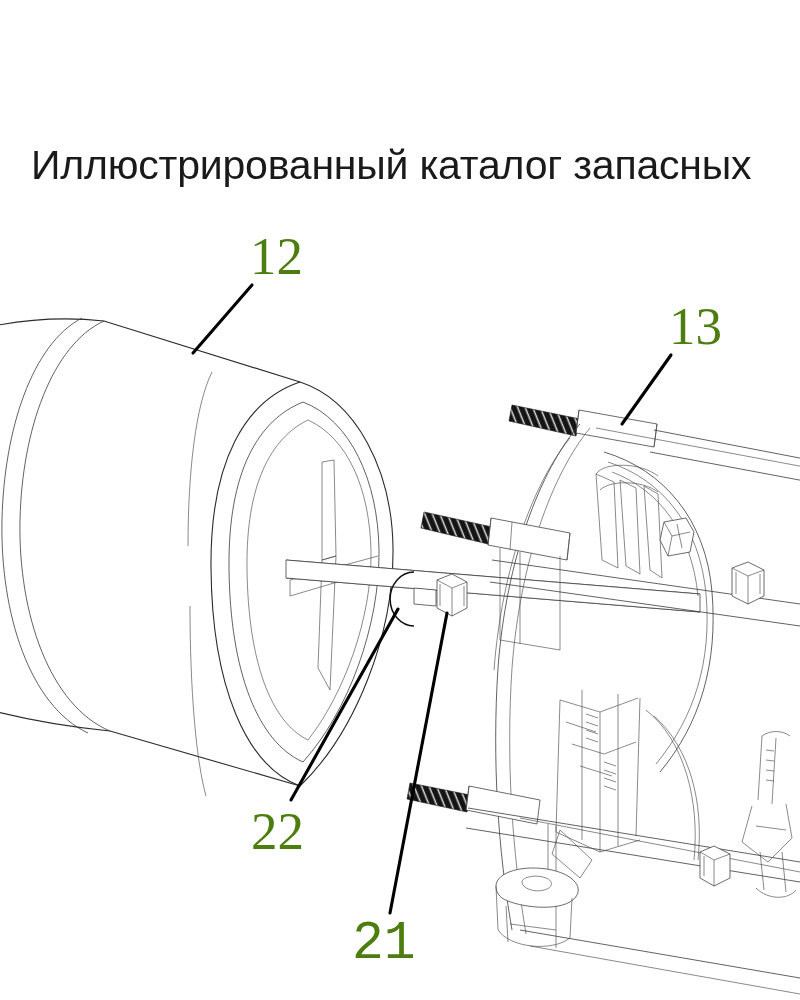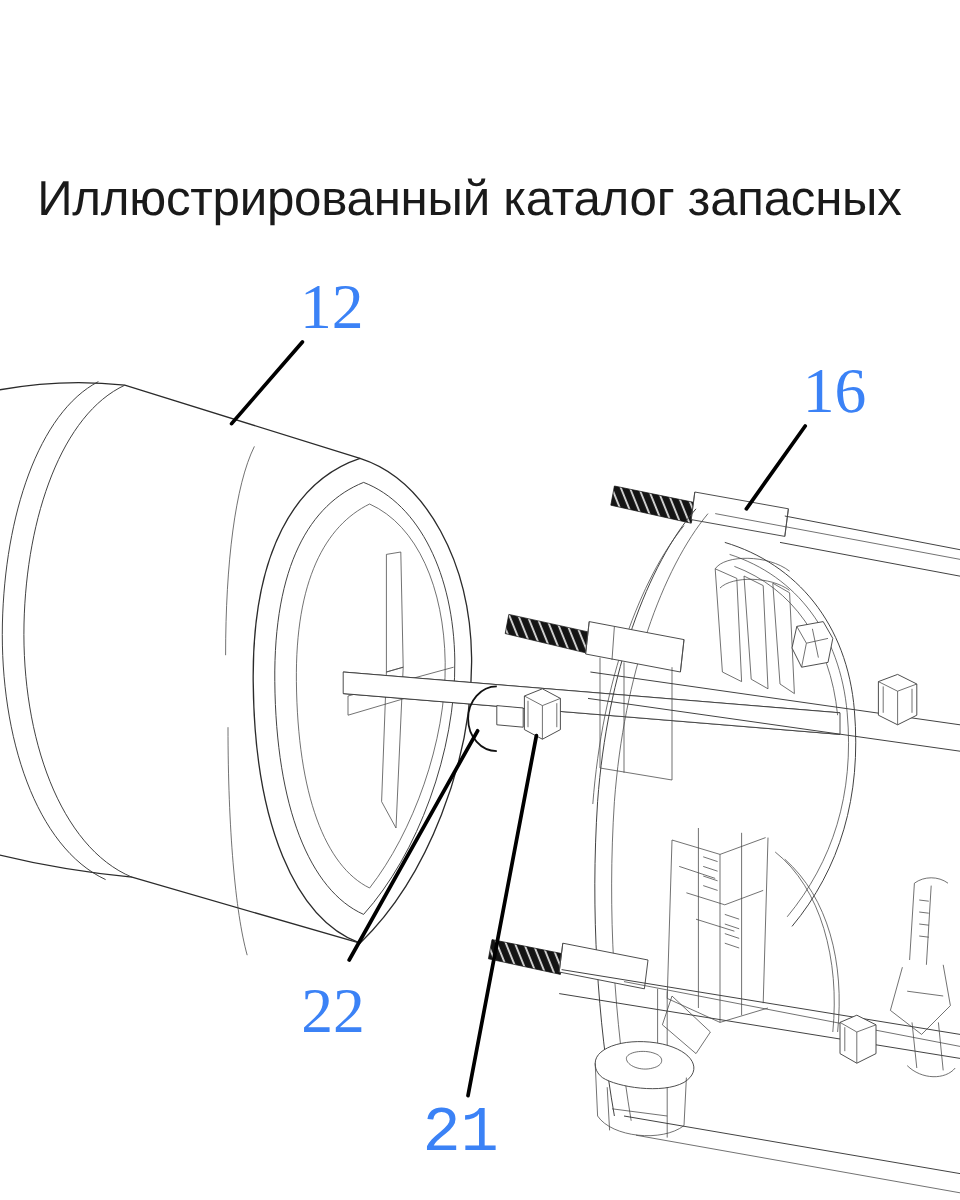--- a/index.html
+++ b/index.html
@@ -41,27 +41,27 @@
     white-space: nowrap;
     overflow: hidden;
   }
   
   .callout {
     position: absolute;
     font-family: "Liberation Serif", serif;
     font-size: 53px;
     line-height: 53px;
     font-weight: 400;
-    color: #3b82f6;
+    color: #4d7c0f;
     white-space: nowrap;
     text-align: center;
   }
   #callout-12 { left: 250px; top: 230px; }
   #callout-13 { left: 669px; top: 300px; }
-  #callout-22 { left: 251px; top: 805px; margin-top: 12px; }
+  #callout-22 { left: 251px; top: 805px; }
   #callout-21 { left: 352px; top: 918px; font-family: Liberation Mono, monospace; }
 </style>
 </head>
 <body>
 
 <div id="page">
 
   <svg id="drawing" viewBox="0 0 800 1000" xmlns="http://www.w3.org/2000/svg">
     <defs>
       <style>
@@ -267,19 +267,19 @@
       <line class="lead" x1="671" y1="355" x2="622" y2="424"></line>
       <line class="lead" x1="291" y1="800" x2="398" y2="609"></line>
       <line class="lead" x1="390" y1="913" x2="447" y2="613"></line>
     </g>
   </svg>
 
   <div id="catalog-title">Иллюстрированный каталог запасных</div>
 
   <div class="callout" id="callout-12">12</div>
 
-  <div class="callout" id="callout-13">16</div>
+  <div class="callout" id="callout-13">13</div>
 
   <div class="callout" id="callout-22">22</div>
 
   <div class="callout" id="callout-21">21</div>
 
 </div>
 
 </body></html>

